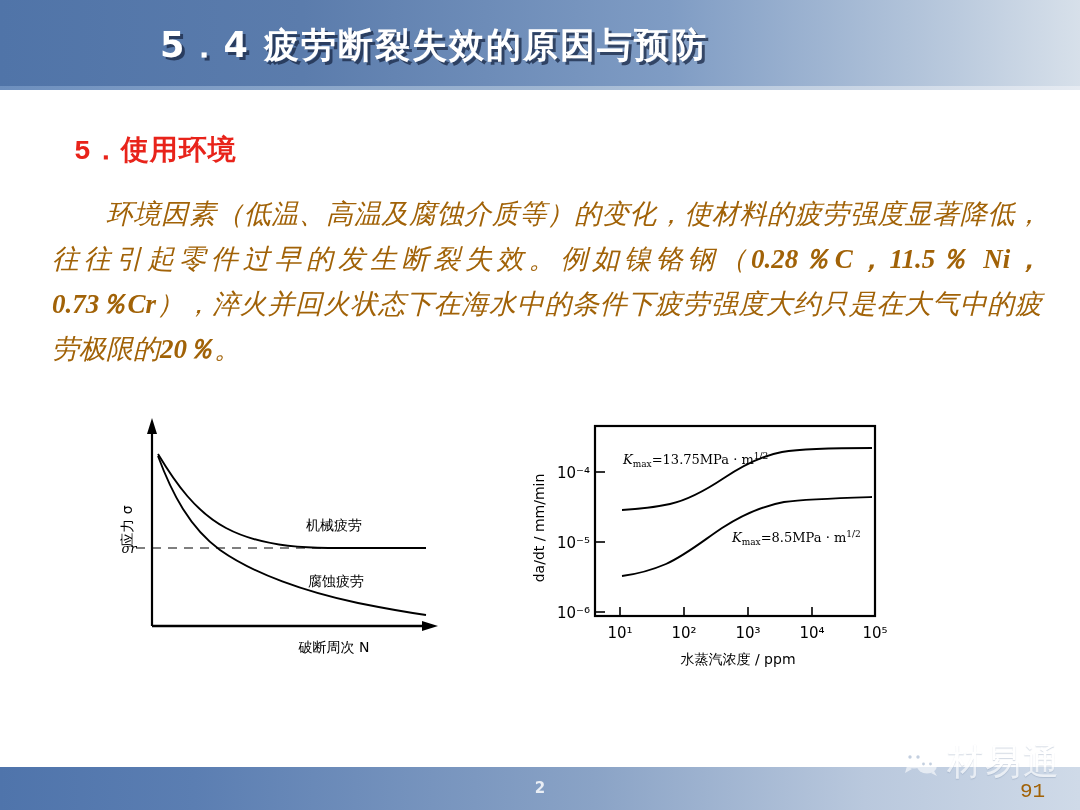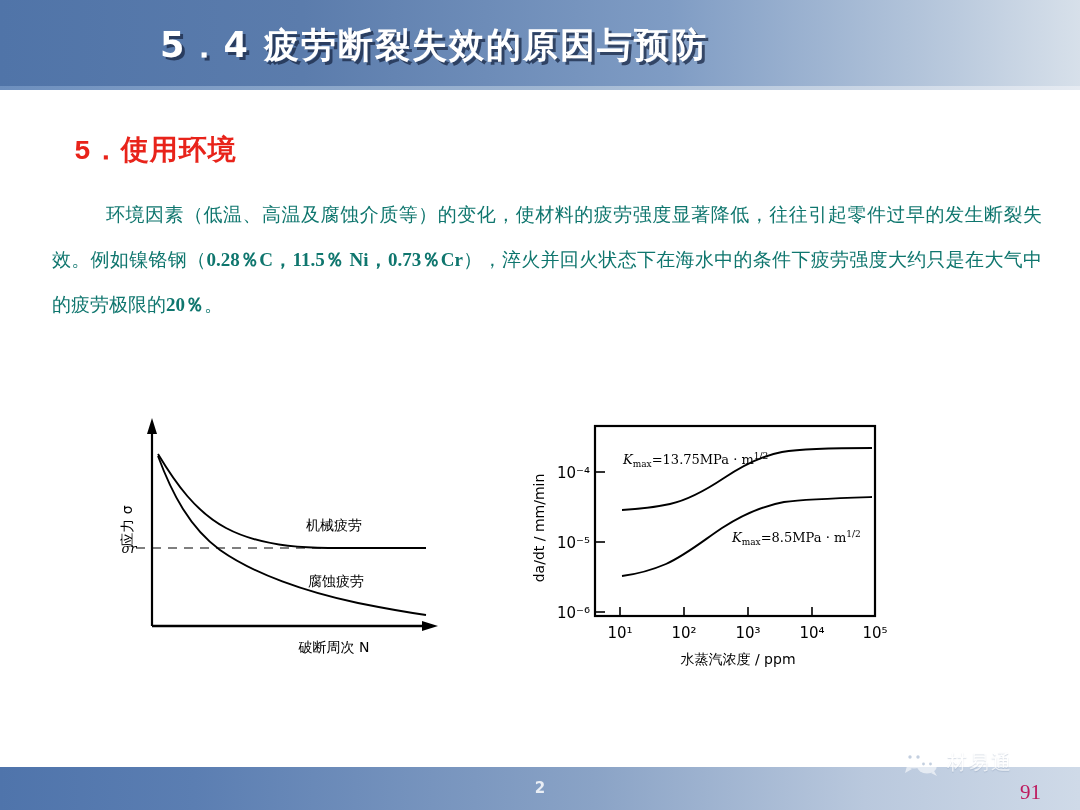--- a/index.html
+++ b/index.html
@@ -31,22 +31,22 @@
   
   .section-heading{
     position:absolute;left:74px;top:131px;
     font-family:Liberation Mono, monospace;
     font-weight:bold;font-size:28px;color:#e8231a;
     letter-spacing:1px;white-space:nowrap;
   }
   .para{
     position:absolute;left:52px;top:192px;width:990px;
     font-family:"Liberation Serif","DejaVu Serif",serif;
-    font-size:19px;line-height:45px;color:#0f766e;
-    text-align:justify;text-indent:54px;
+    font-size:27px;line-height:45px;color:#a16207;
+    text-align:justify;text-indent:54px;font-style:italic;
   }
   .para b{font-weight:bold;}
   
   .figures{position:absolute;left:0;top:400px;width:1080px;height:300px;}
   .fig-left{position:absolute;left:96px;top:8px;width:350px;height:265px;}
   .fig-right{position:absolute;left:510px;top:10px;width:380px;height:265px;}
   svg{display:block;}
   
   .footer{
     position:absolute;left:0;top:767px;width:1080px;height:43px;
@@ -56,27 +56,27 @@
     position:absolute;left:0;top:779px;width:1080px;text-align:center;
     font-family:"DejaVu Sans","Liberation Sans",sans-serif;
     font-weight:bold;font-size:15px;color:#e9eef5;
   }
   .watermark{
     position:absolute;left:900px;top:742px;width:170px;height:40px;
     display:flex;align-items:center;gap:7px;opacity:.62;
   }
   .wm-text{
     font-family:"Liberation Serif","DejaVu Serif",serif;
-    font-size:20px;color:#ffffff;letter-spacing:2px;
+    font-size:36px;color:#ffffff;letter-spacing:2px;
     text-shadow:0 1px 1px rgba(120,140,170,.55);
   }
   .page-num{
     position:absolute;left:1020px;top:780px;
-    font-family:Liberation Serif, serif;
-    font-size:21px;color:#be185d;
+    font-family:Liberation Mono, monospace;
+    font-size:21px;color:#a16207;
   }
 </style>
 </head>
 <body>
 
 <div class="header"></div>
 <div class="header-underline"></div>
 <div class="header-title">5．4  疲劳断裂失效的原因与预防</div>
 
 <div class="section-heading">5．使用环境</div>

